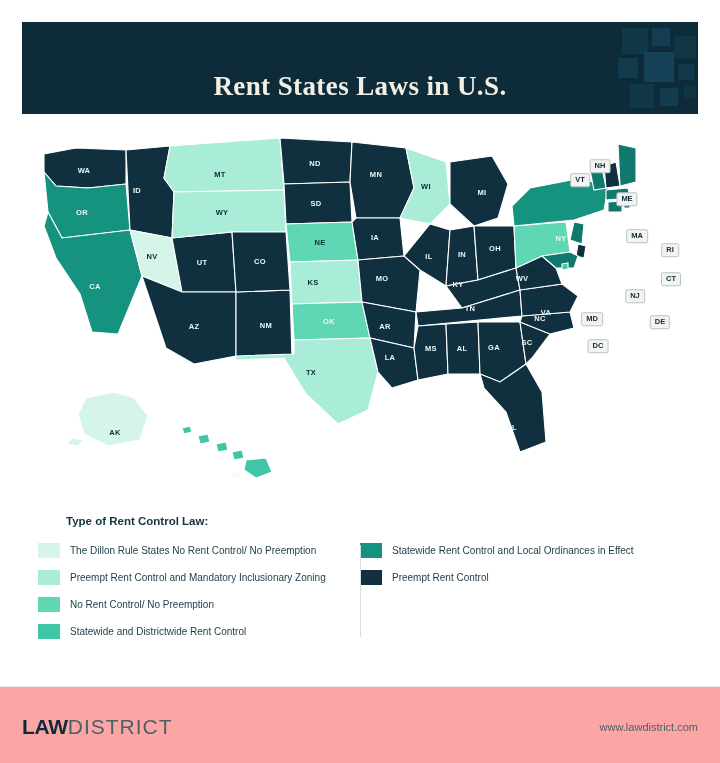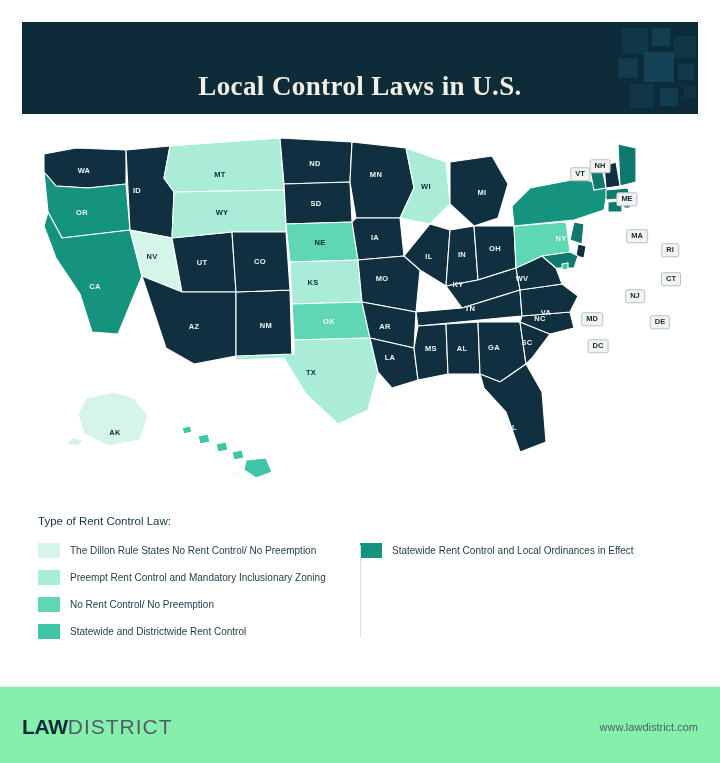--- a/index.html
+++ b/index.html
@@ -92,23 +92,24 @@
 
   
   #legend {
     position: absolute;
     left: 38px;
     top: 515px;
     width: 644px;
   }
   #legend-title {
     font-size: 11.5px;
-    font-weight: normal;
+    font-weight: bold;
     color: #12343f;
     margin-bottom: 16px;
+    margin-left: 28px;
   }
   #legend-cols {
     display: flex;
     position: relative;
   }
   .legend-col {
     width: 322px;
     box-sizing: border-box;
   }
   .legend-col.right { }
@@ -137,21 +138,21 @@
     line-height: 1.2;
   }
 
   
   #footer {
     position: absolute;
     left: 0;
     top: 686px;
     width: 720px;
     height: 77px;
-    background: #86efac;
+    background: #fca5a5;
     border-top: 1px solid #e4e6e3;
   }
   #logo {
     position: absolute;
     left: 22px;
     top: 28px;
     font-size: 21px;
     letter-spacing: -0.3px;
   }
   #logo .law {
@@ -179,21 +180,21 @@
   <div id="header-band">
     <div class="deco-sq" style="left:600px;top:6px;width:26px;height:26px;opacity:.5"></div>
     <div class="deco-sq" style="left:630px;top:6px;width:18px;height:18px;opacity:.75"></div>
     <div class="deco-sq" style="left:652px;top:14px;width:22px;height:22px;opacity:.4"></div>
     <div class="deco-sq" style="left:596px;top:36px;width:20px;height:20px;opacity:.65"></div>
     <div class="deco-sq" style="left:622px;top:30px;width:30px;height:30px;opacity:.9"></div>
     <div class="deco-sq" style="left:656px;top:42px;width:16px;height:16px;opacity:.55"></div>
     <div class="deco-sq" style="left:608px;top:62px;width:24px;height:24px;opacity:.45"></div>
     <div class="deco-sq" style="left:638px;top:66px;width:18px;height:18px;opacity:.7"></div>
     <div class="deco-sq" style="left:662px;top:64px;width:12px;height:12px;opacity:.35"></div>
-    <h1 id="header-title">Local Control Laws in U.S.</h1>
+    <h1 id="header-title">Rent States Laws in U.S.</h1>
   </div>
 
   <div id="map-area">
     <svg id="map-svg" width="676" height="375" viewBox="0 0 676 375">
       <g stroke="#ffffff" stroke-width="1.1" shape-rendering="geometricPrecision">
 
         <polygon fill="#102f3f" points="22,28 54,22 104,24 104,58 66,62 34,60 22,46"></polygon>
         <polygon fill="#16937f" points="22,46 34,60 66,62 104,58 108,104 40,112 26,86"></polygon>
         <polygon fill="#16937f" points="26,86 40,112 108,104 120,150 96,208 70,206 58,168 34,132 22,100"></polygon>
 
@@ -298,21 +299,21 @@
     <span class="state-label light" style="left:505px;top:216px">SC</span>
     <span class="state-label light" style="left:518px;top:192px">NC</span>
     <span class="state-label light" style="left:524px;top:186px">VA</span>
     <span class="state-label light" style="left:500px;top:152px">WV</span>
     <span class="state-label" style="left:511px;top:143px">PA</span>
     <span class="state-label light" style="left:539px;top:112px">NY</span>
     <span class="state-label" style="left:93px;top:306px">AK</span>
     <span class="state-label light" style="left:215px;top:348px">HI</span>
 
     <div class="callout-box" style="left:578px;top:40px">NH</div>
-    <div class="callout-box" style="left:558px;top:48px">VT</div>
+    <div class="callout-box" style="left:558px;top:54px">VT</div>
     <div class="callout-box" style="left:605px;top:73px">ME</div>
     <div class="callout-box" style="left:615px;top:110px">MA</div>
     <div class="callout-box" style="left:648px;top:124px">RI</div>
     <div class="callout-box" style="left:649px;top:153px">CT</div>
     <div class="callout-box" style="left:613px;top:170px">NJ</div>
     <div class="callout-box" style="left:570px;top:193px">MD</div>
     <div class="callout-box" style="left:638px;top:196px">DE</div>
     <div class="callout-box" style="left:576px;top:220px">DC</div>
   </div>
 
@@ -338,20 +339,24 @@
           <span class="swatch" style="background:#3ec6a6"></span>
           <span class="legend-label">Statewide and Districtwide Rent Control</span>
         </div>
       </div>
 
       <div class="legend-col right">
         <div class="legend-item">
           <span class="swatch" style="background:#16937f"></span>
           <span class="legend-label">Statewide Rent Control and Local Ordinances in Effect</span>
         </div>
+        <div class="legend-item">
+          <span class="swatch" style="background:#102f3f"></span>
+          <span class="legend-label">Preempt Rent Control</span>
+        </div>
       </div>
     </div>
   </div>
 
   <div id="footer">
     <div id="logo">
       <span class="law">LAW</span><span class="district">DISTRICT</span>
     </div>
     <div id="footer-url">www.lawdistrict.com</div>
   </div>

